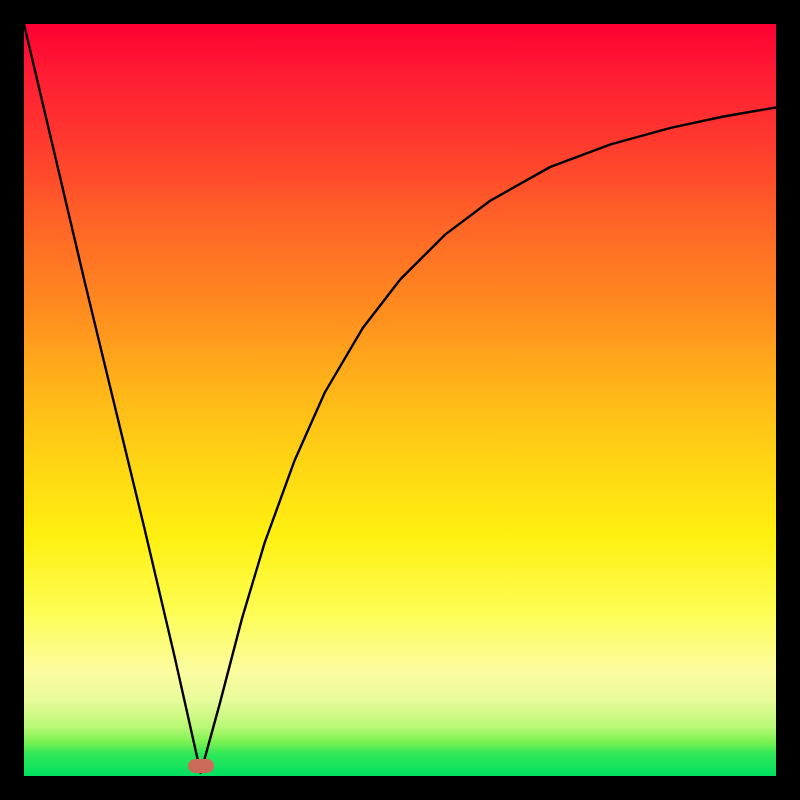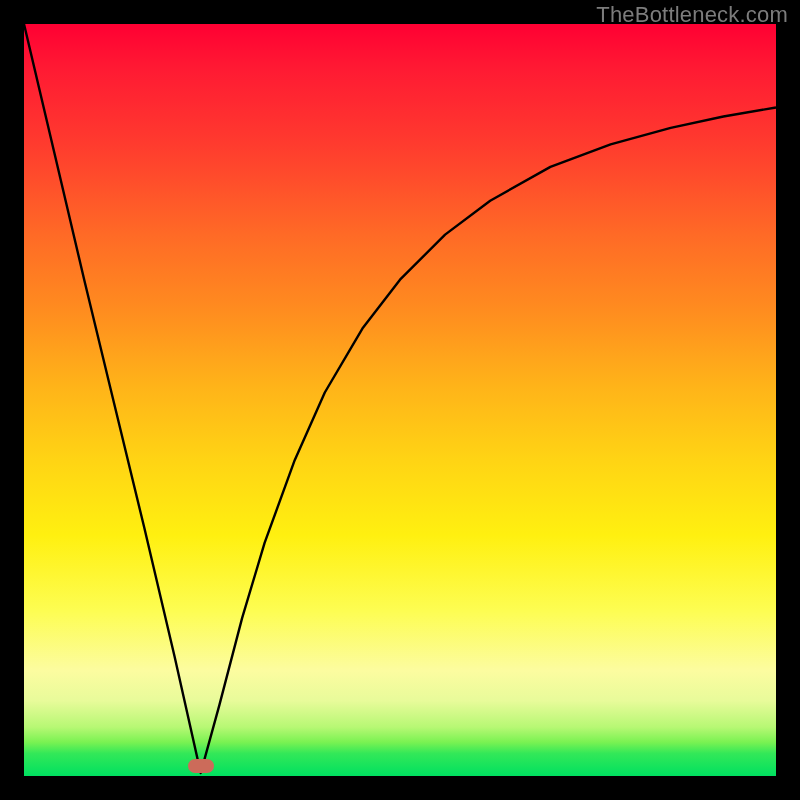--- a/index.html
+++ b/index.html
@@ -83,14 +83,13 @@
 <div class="frame">
   <div class="plot">
 
     <svg class="curve" viewBox="0 0 752 752" preserveAspectRatio="none">
       <path class="line" d="M0.0 0.0 L30.1 127.8 L60.2 255.7 L90.2 379.8 L120.3 503.8 L150.4 631.7 L176.7 749.0 L195.5 680.6 L218.1 594.1 L240.6 518.9 L270.7 436.2 L300.8 368.5 L338.4 304.6 L376.0 255.7 L421.1 210.6 L466.2 176.7 L526.4 142.9 L586.6 120.3 L646.7 103.8 L699.4 92.5 L752.0 83.5"></path>
     </svg>
 
     <div class="marker" style="left: 176.72px; top: 742.224px; background: rgb(204, 107, 90);"></div>
   </div>
 
-  <div class="watermark">TheBottleneck.com</div>
 </div>
 
 </body></html>

